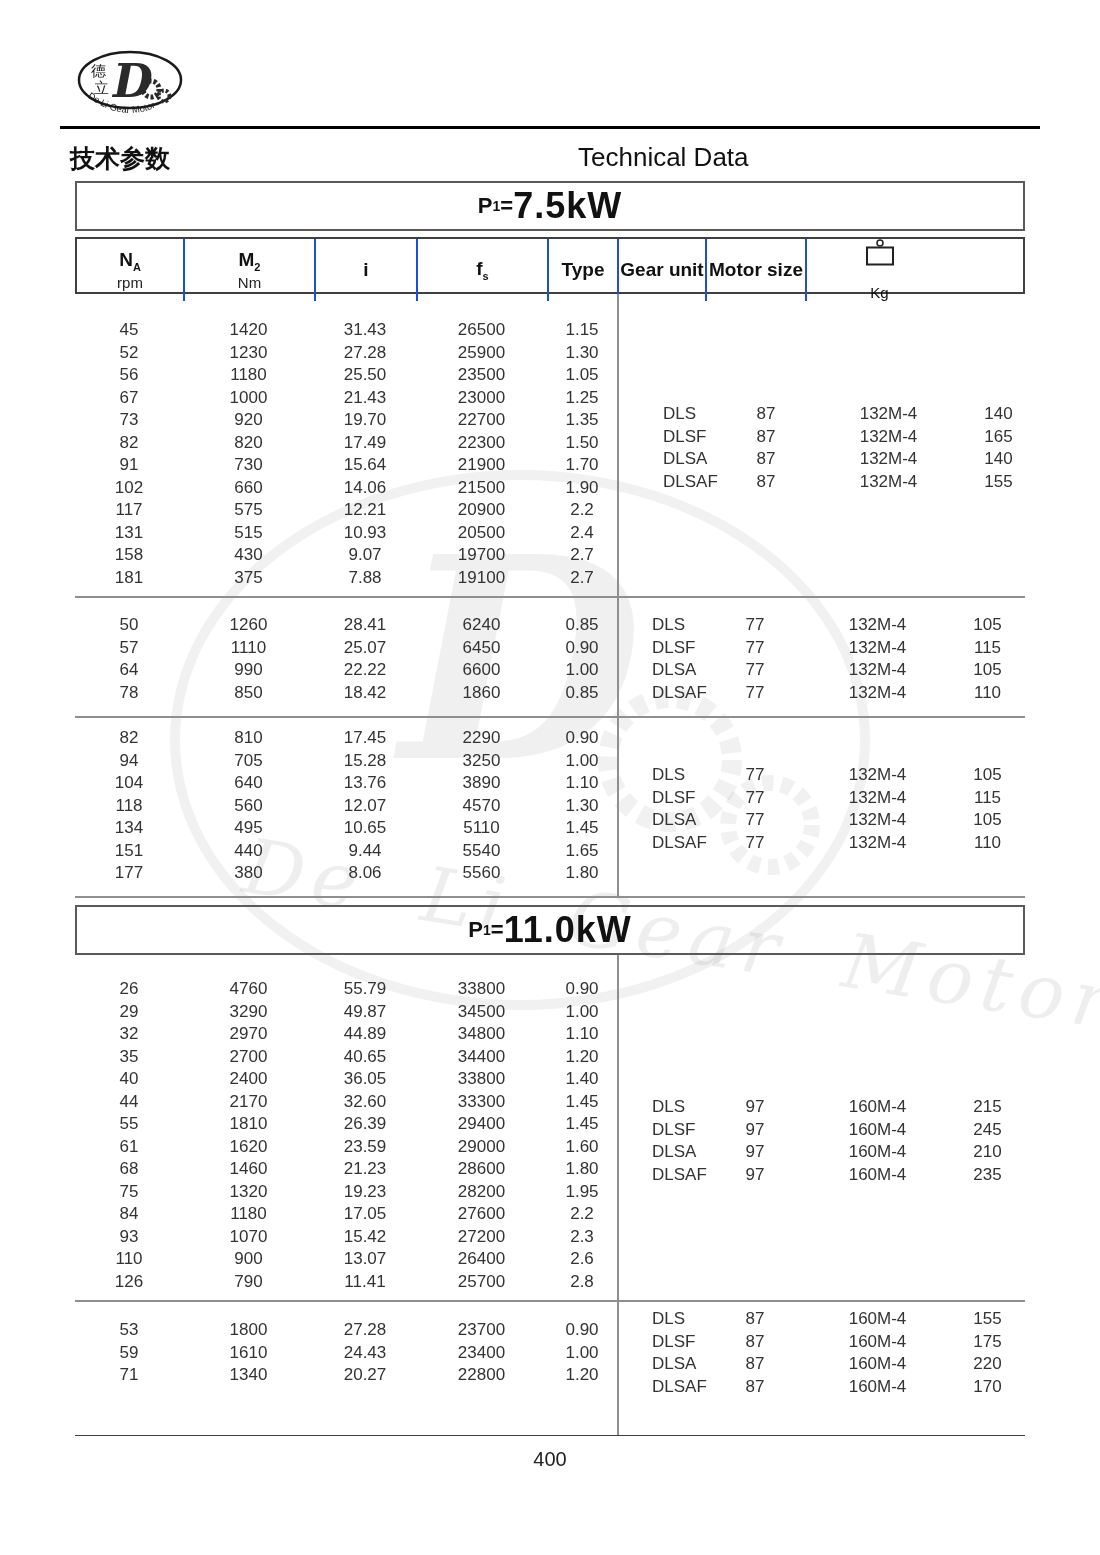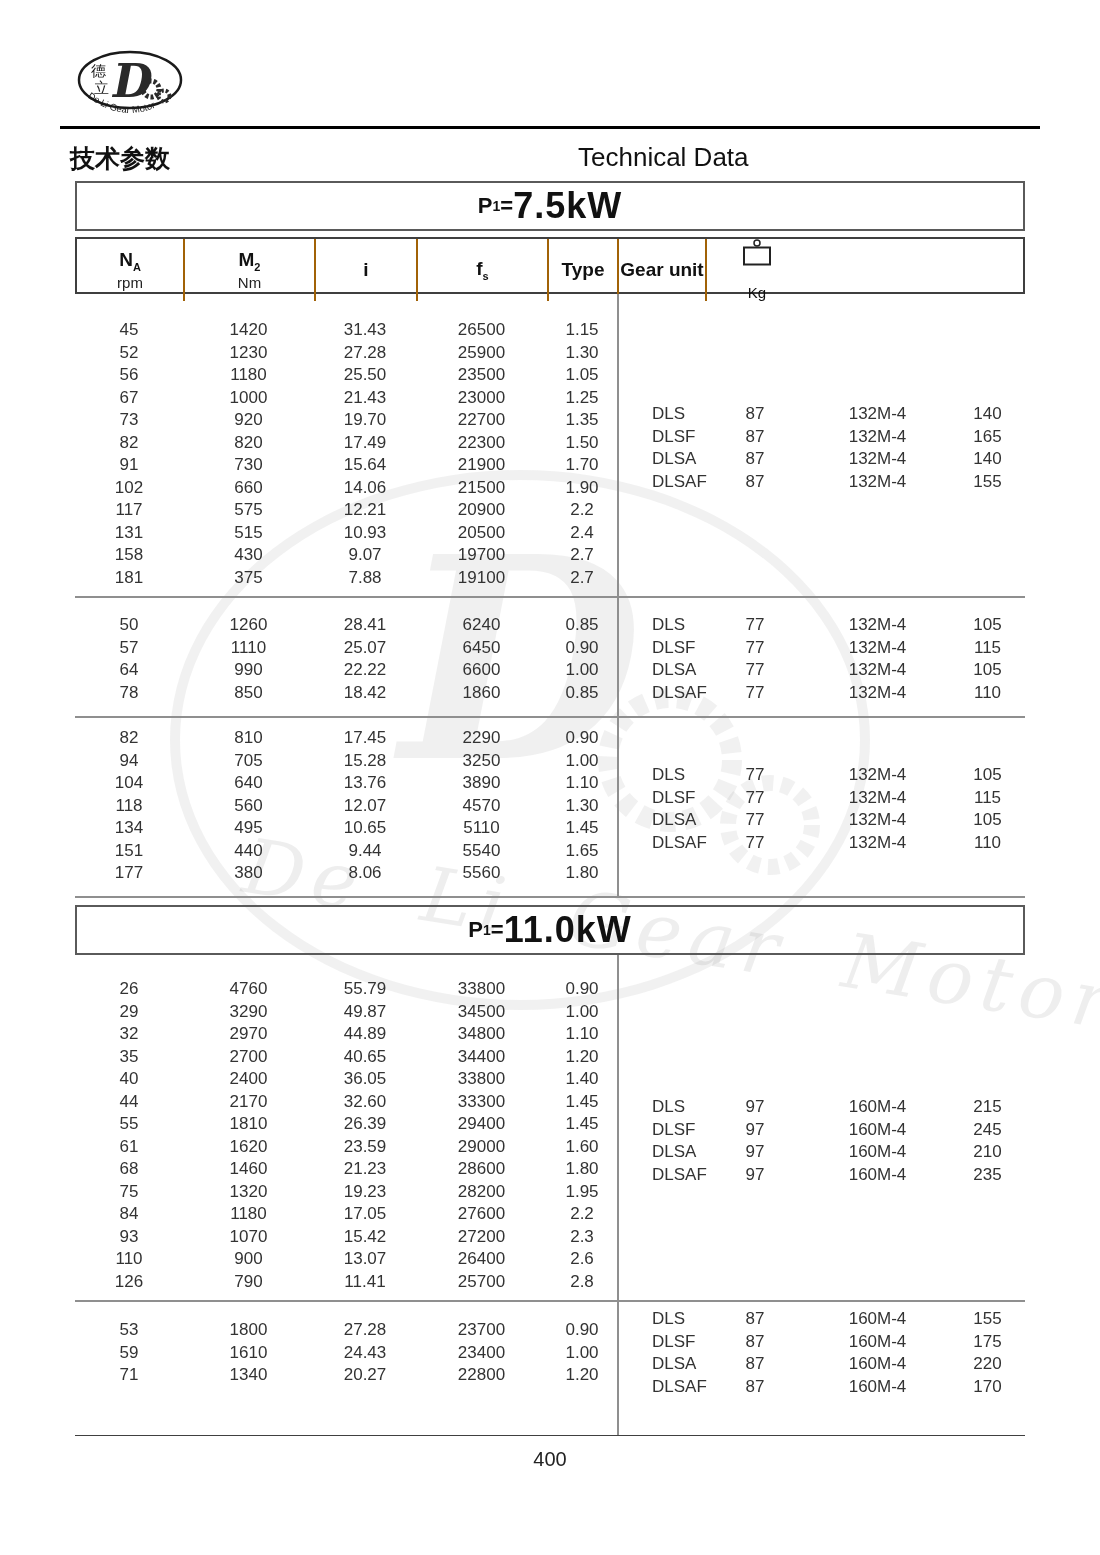--- a/index.html
+++ b/index.html
@@ -23,36 +23,36 @@
   
   .power-box{position:relative;z-index:2;margin:7px auto 0 75px;width:950px;height:50px;box-sizing:border-box;border:2px solid #5a5a5a;display:flex;align-items:center;justify-content:center;background:transparent;}
   .pt-p{font-size:22px;font-weight:bold;color:#111;}
   .pt-sub{font-size:14px;font-weight:bold;color:#111;}
   .pt-eq{font-size:22px;font-weight:bold;color:#111;}
   .pt-val{font-size:36px;font-weight:bold;color:#111;letter-spacing:1px;}
   .pb2{margin-top:7px;}
 
   
   .cols-header{position:relative;z-index:2;margin:6px auto 0 75px;width:950px;height:57px;box-sizing:border-box;border:2px solid #3f3f3f;display:grid;grid-template-columns:108px 131px 102px 131px 70px 88px 100px 145px 71px;}
-  .hcell{border-right:2px solid #a16207;display:flex;flex-direction:column;align-items:center;justify-content:center;line-height:1.15;}
+  .hcell{border-right:2px solid #1d4ed8;display:flex;flex-direction:column;align-items:center;justify-content:center;line-height:1.15;}
   .hcell:last-child{border-right:none;}
   .h-main{font-size:19px;font-weight:bold;color:#111;}
   .h-main sub{font-size:11px;font-weight:bold;}
   .h-unit{font-size:15px;color:#222;}
   .kg-cell{justify-content:center;gap:1px;}
   .kg-label{font-size:15px;color:#111;margin-top:15px;}
 
   
   .block{position:relative;z-index:2;margin-left:75px;width:950px;box-sizing:border-box;display:flex;align-items:flex-start;border-bottom:2px solid #8f8f8f;}
   .left-cols{display:grid;grid-template-columns:108px 131px 102px 131px 70px;grid-auto-rows:22.5px;width:542px;}
   .right-cols{display:grid;grid-template-columns:88px 100px 145px 75px;grid-auto-rows:22.5px;width:408px;box-sizing:border-box;border-left:2px solid #8f8f8f;}
   .cell{display:flex;align-items:center;justify-content:center;font-size:17px;color:#333;}
   .type-cell{justify-content:flex-start;padding-left:35px;}
   .b1{height:304px;} .b1 .left-cols{margin-top:25px;} .b1 .right-cols{margin-top:109px;height:195px;margin-top:109px;}
-  .b1{height:304px;}
+  .b1{height:304px;gap:11px;}
   .b2{height:120px;} .b2 .left-cols{margin-top:16px;} .b2 .right-cols{margin-top:16px;}
   .b3{height:180px;} .b3 .left-cols{margin-top:9px;}  .b3 .right-cols{margin-top:46px;}
   .b4{height:347px;} .b4 .left-cols{margin-top:23px;} .b4 .right-cols{margin-top:141px;}
   .b5{height:134px;border-bottom:1px solid #404040;} .b5 .left-cols{margin-top:17px;} .b5 .right-cols{margin-top:6px;}
   .b1 .right-cols,.b2 .right-cols,.b3 .right-cols,.b4 .right-cols,.b5 .right-cols{align-self:stretch;}
   
   .block{position:relative;}
   .block .divider{position:absolute;left:542px;top:0;bottom:0;width:2px;background:#8f8f8f;}
   .right-cols{border-left:none;}
 
@@ -114,20 +114,23 @@
     <div class="h-main">i</div>
   </div>
   <div class="hcell">
     <div class="h-main"><span>f</span><sub>s</sub></div>
   </div>
   <div class="hcell">
     <div class="h-main">Type</div>
   </div>
   <div class="hcell">
     <div class="h-main">Gear unit</div>
+  </div>
+  <div class="hcell">
+    <div class="h-main">Motor size</div>
   </div>
   <div class="hcell kg-cell">
     <svg width="34" height="29">
       <circle cx="17" cy="4" r="3" fill="none" stroke="#222" stroke-width="1.5"></circle>
       <rect x="4" y="8.5" width="26" height="17" fill="none" stroke="#222" stroke-width="2"></rect>
     </svg>
     <div class="kg-label">Kg</div>
   </div>
 </div>
 

